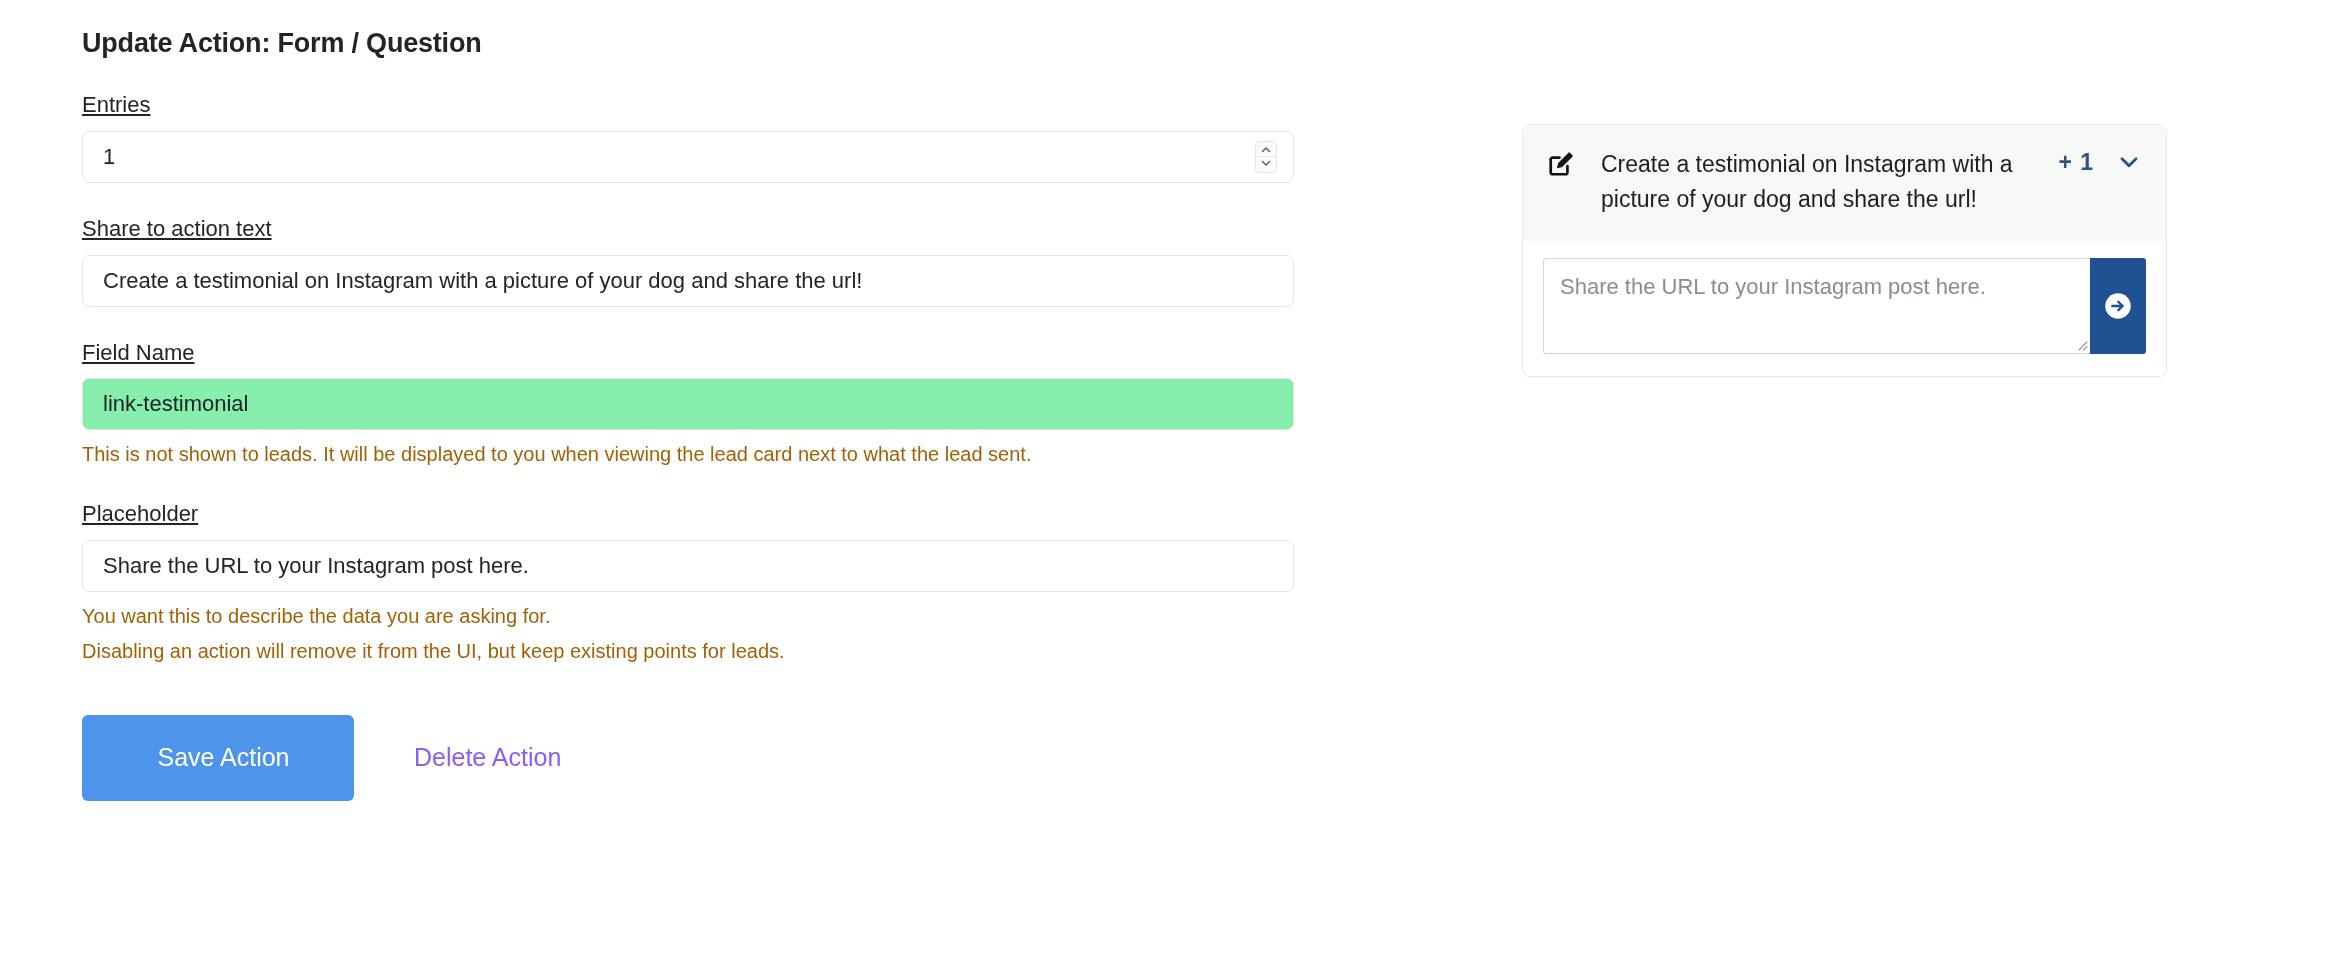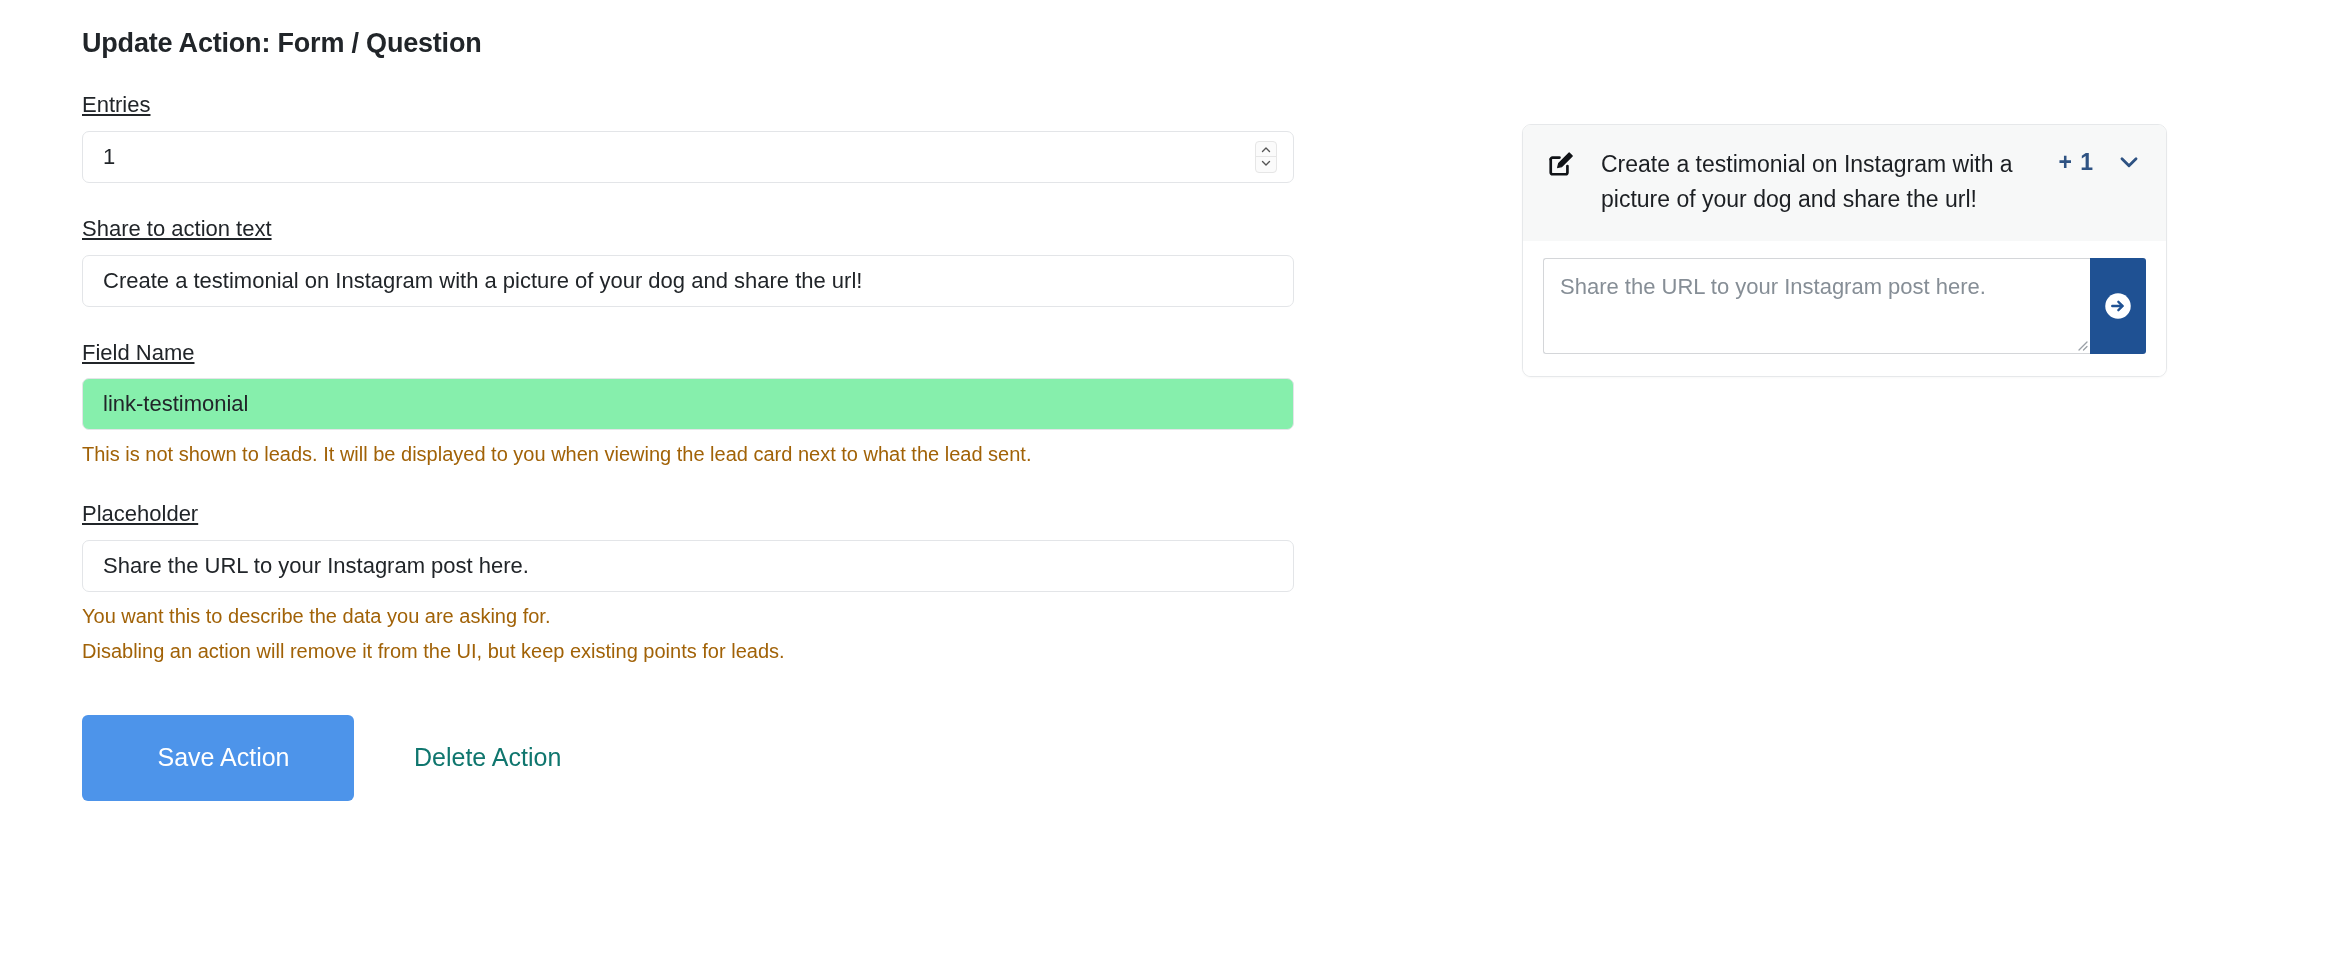--- a/index.html
+++ b/index.html
@@ -164,21 +164,21 @@
     border-radius: 6px;
     cursor: pointer;
     padding-left: 11px;
   }
 
   .btn-link {
     display: inline-flex;
     align-items: center;
     justify-content: center;
     margin-left: 60px;
-    color: #0f766e;
+    color: #8b5cf6;
     font-size: 25px;
     font-family: "Liberation Sans", sans-serif;
     background: none;
     border: none;
     cursor: pointer;
     padding: 0;
   }
 
   
   .preview-card {

